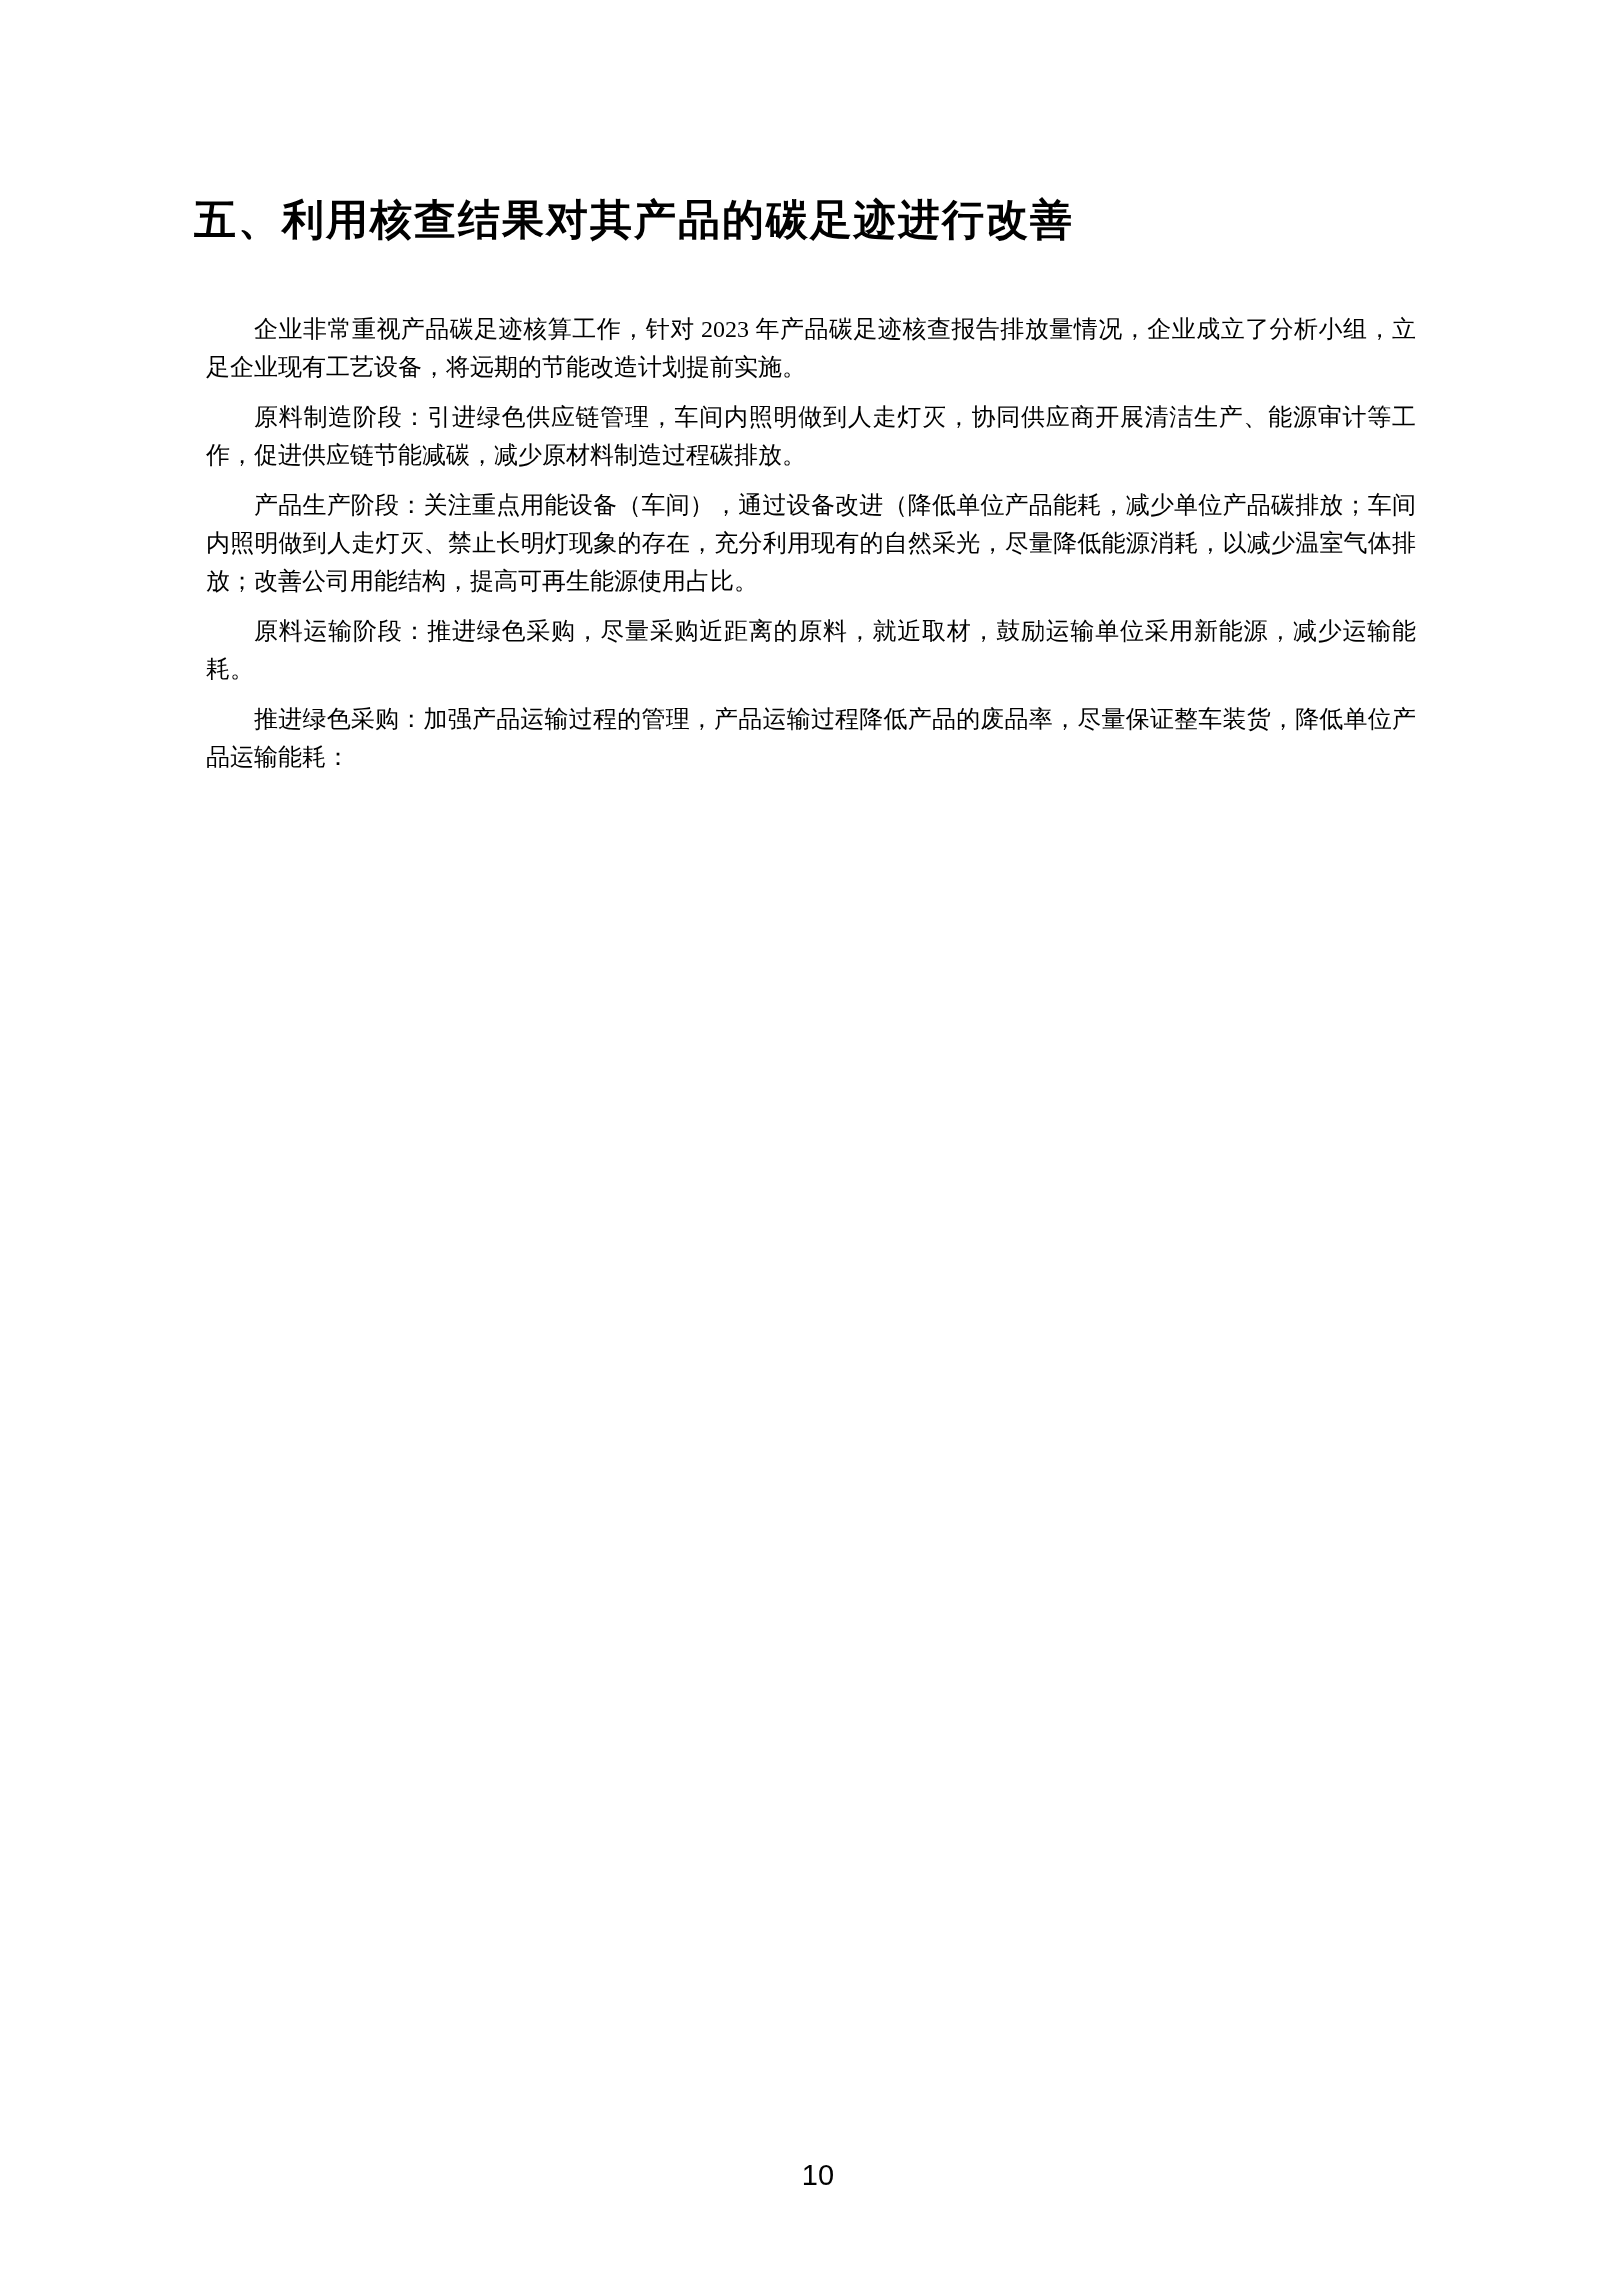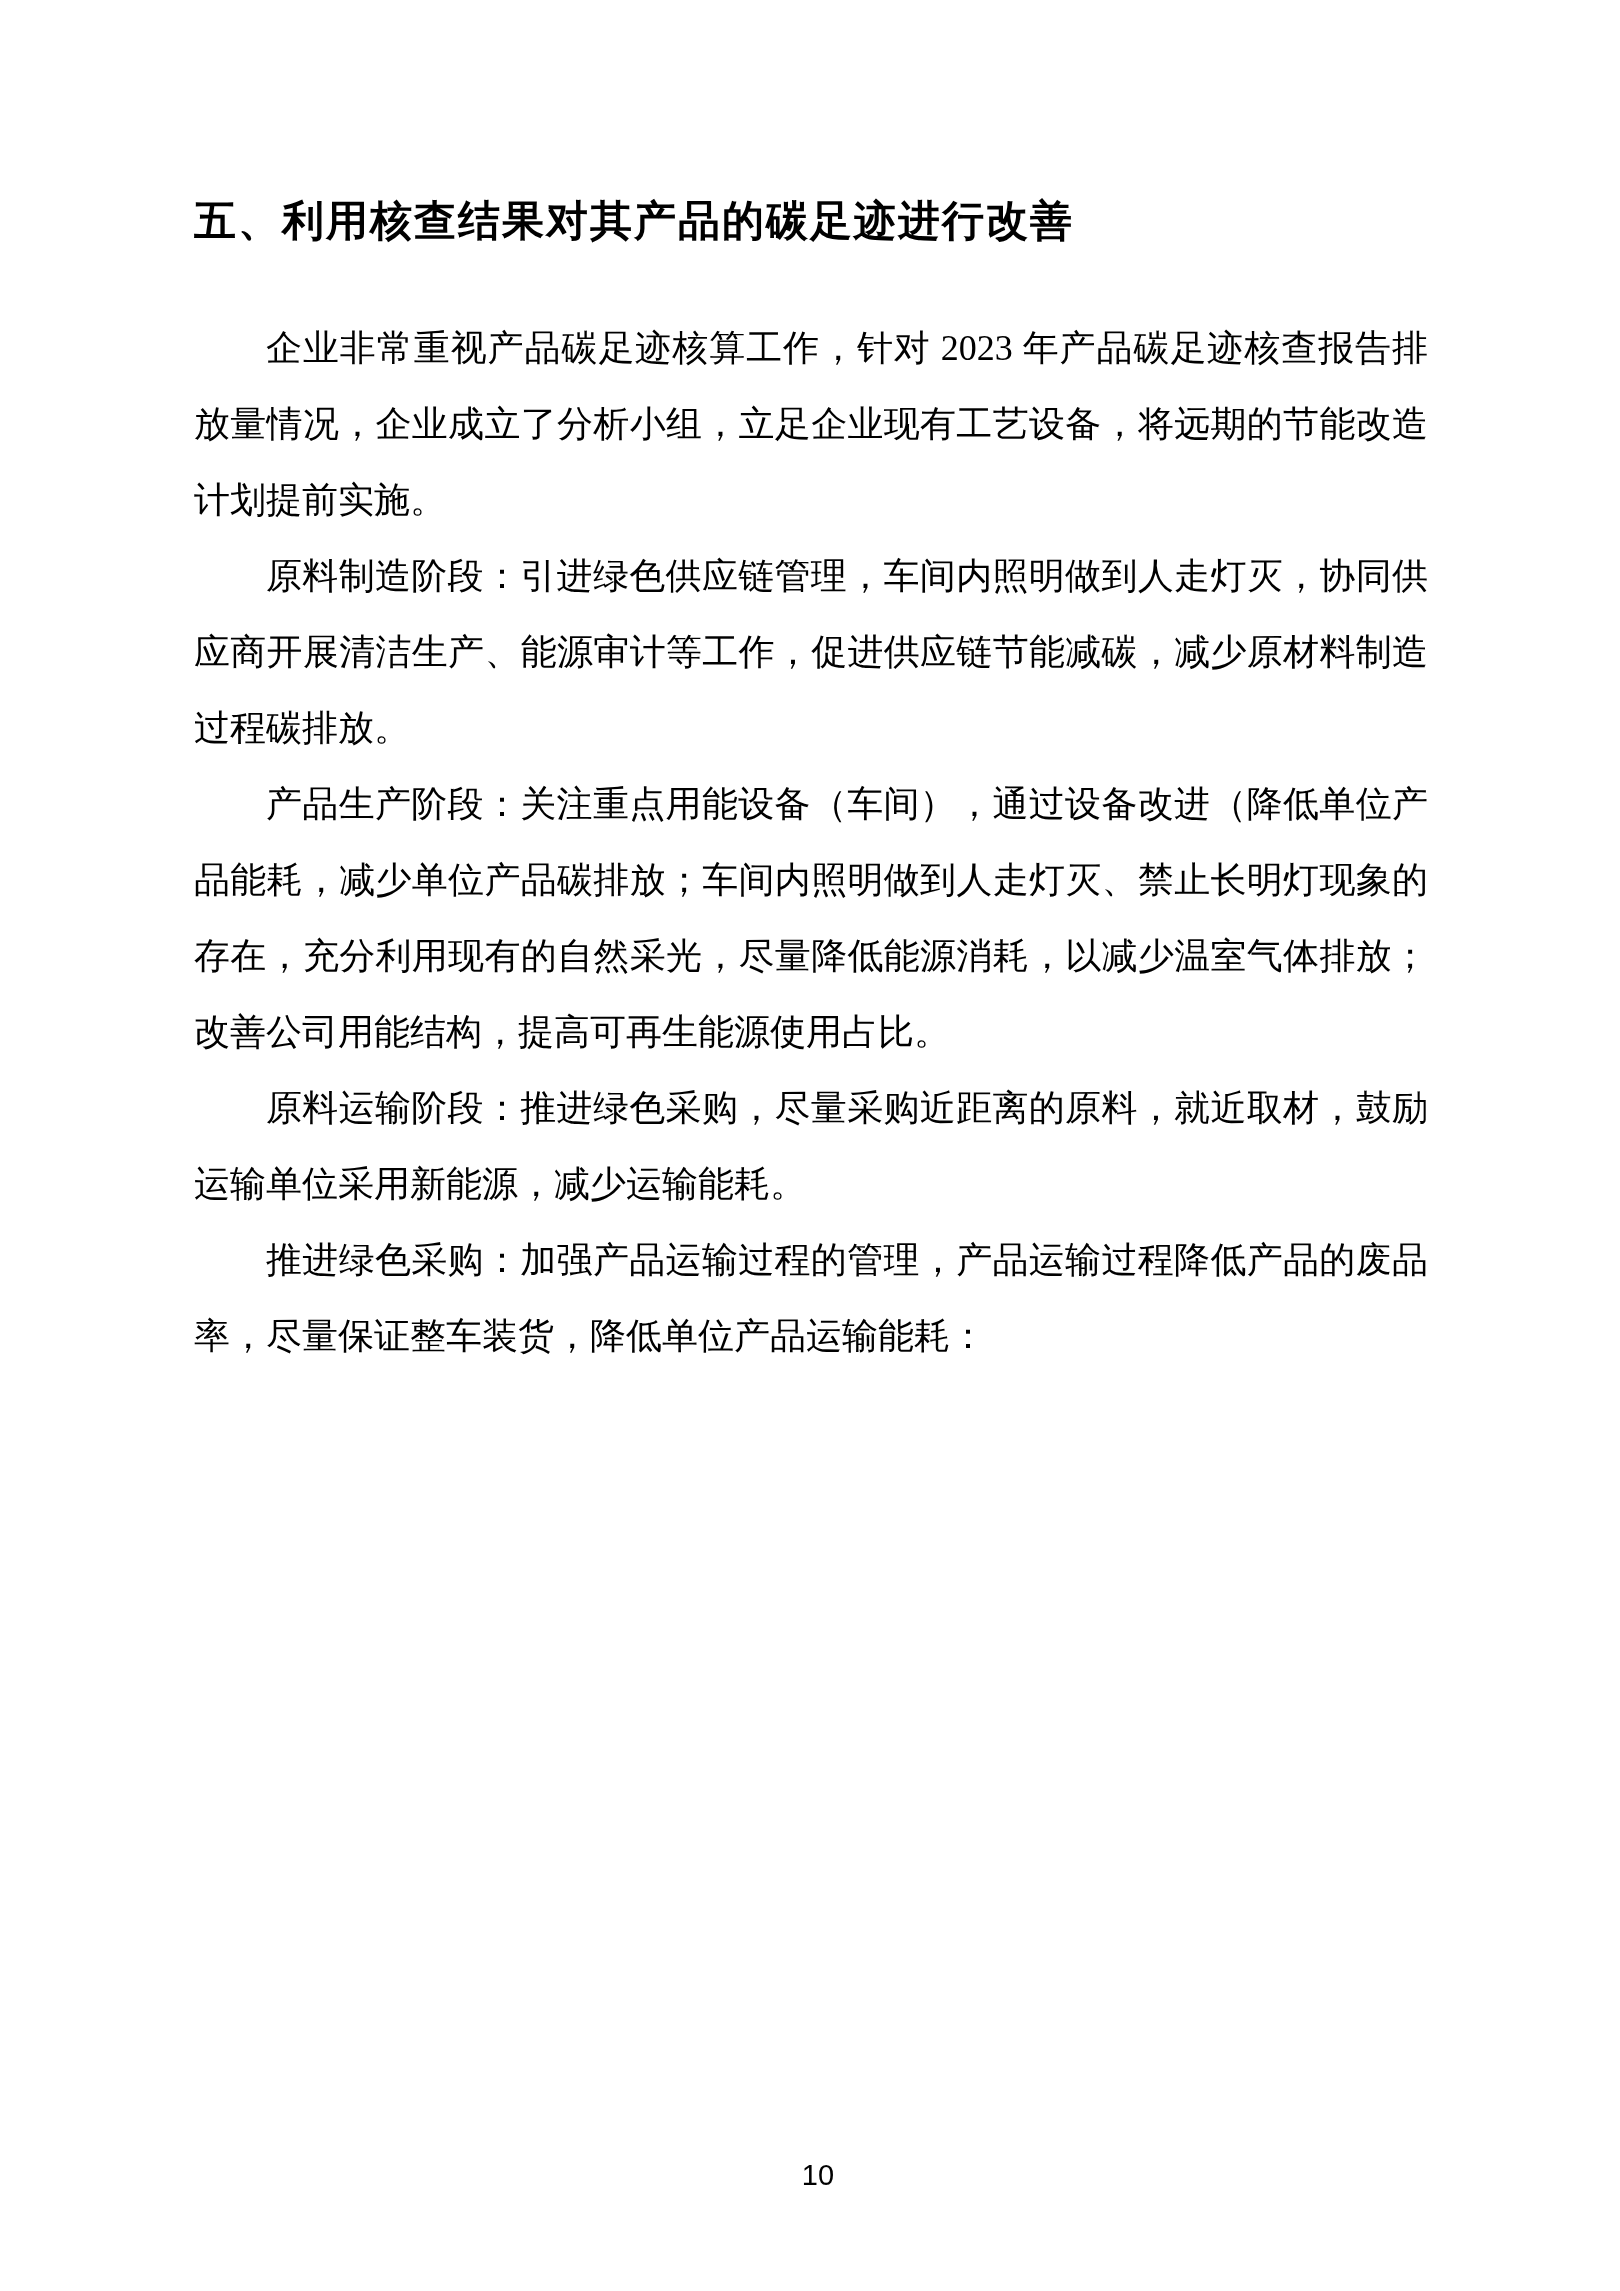--- a/index.html
+++ b/index.html
@@ -11,35 +11,35 @@
     background: #ffffff;
     position: relative;
     overflow: hidden;
     font-family: "Liberation Serif", serif;
     color: #000000;
   }
   .content {
     padding: 194px 192px 0 194px;
   }
   .doc-title {
-    font-family: Liberation Sans, sans-serif;
+    font-family: Liberation Serif, serif;
     font-weight: 700;
     font-size: 42px;
     line-height: 53px;
     letter-spacing: 2px;
     margin: 0;
     color: #000;
   }
   .body-text {
     margin-top: 63px;
   }
   .para {
-    margin: 0;
-    font-size: 36px;
-    line-height: 76px;
+    margin: 12px;
+    font-size: 24px;
+    line-height: 38px;
     text-align: justify;
     text-justify: inter-character;
     text-indent: 2em;
     word-break: break-all;
   }
   .para .stage-label {
     font-family: "Liberation Sans", sans-serif;
     font-weight: 400;
   }
   .page-number {

